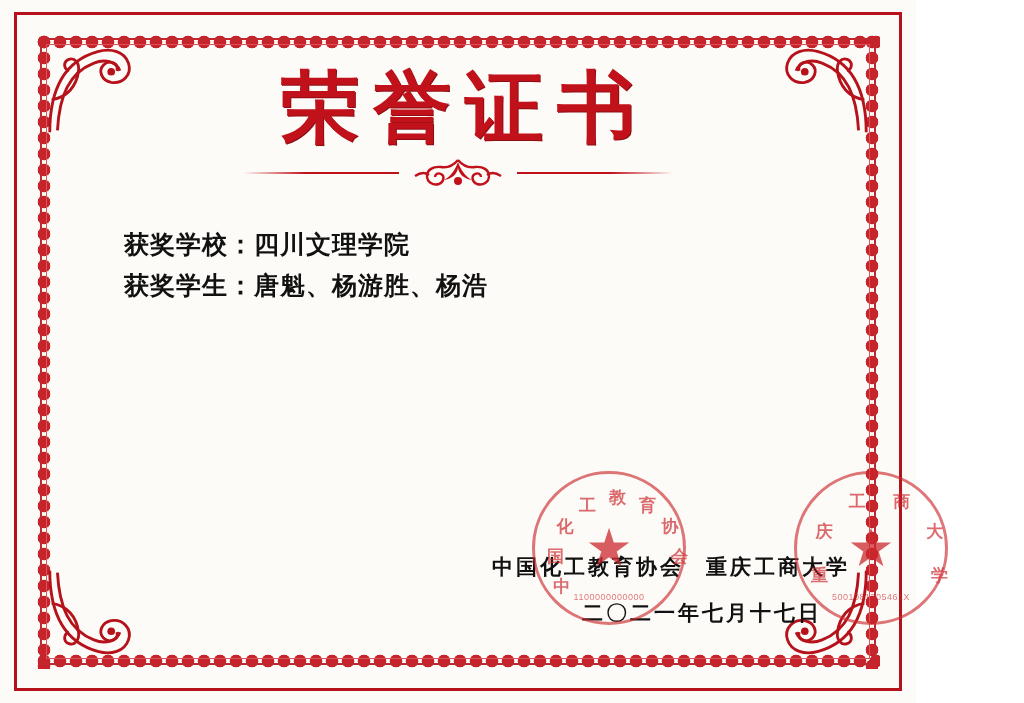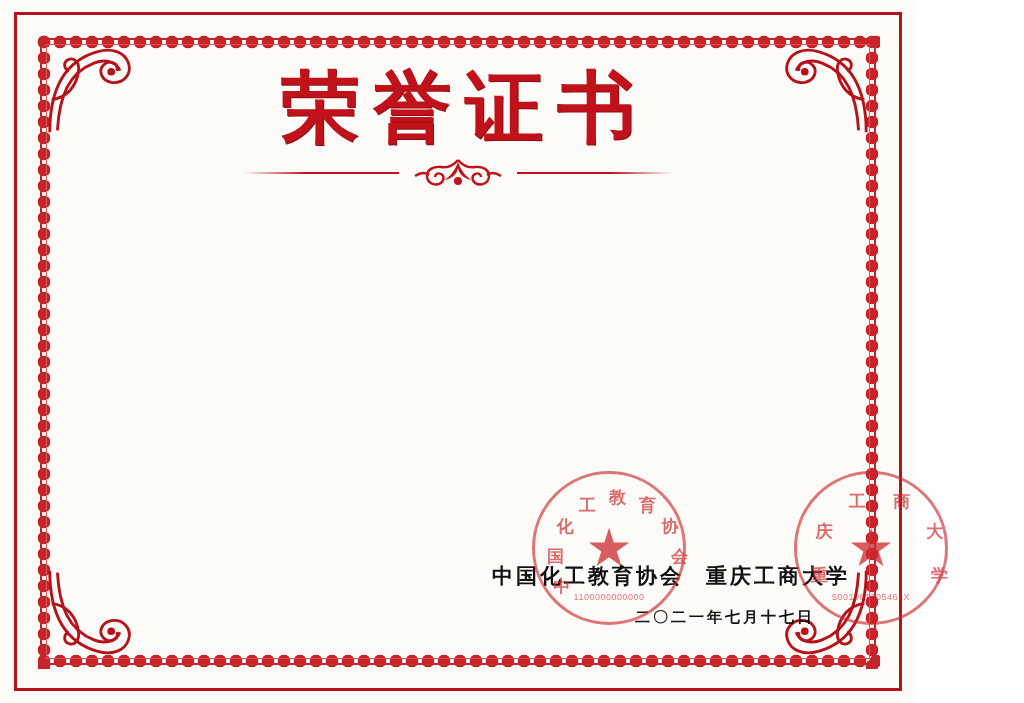--- a/index.html
+++ b/index.html
@@ -168,24 +168,24 @@
   }
   .issuers {
     font-size: 21px;
     letter-spacing: 3px;
     font-weight: bold;
     margin-bottom: 18px;
     white-space: nowrap;
   }
   .issuer-gap { display: inline-block; width: 22px; }
   .issue-date {
-    font-size: 15px;
+    font-size: 21px;
     letter-spacing: 3px;
     font-weight: bold;
-    margin-right: 35px;
+    margin-right: 28px;
     white-space: nowrap;
   }
 
   
   .seal {
     position: absolute;
     border-radius: 50%;
     border: 3px solid rgba(203, 40, 45, 0.72);
     color: rgba(203, 40, 45, 0.78);
     opacity: 0.88;
@@ -296,20 +296,26 @@
           <path d="M12 20 C18 16 22 16 26 19" fill="none" stroke="currentColor" stroke-width="2.4"></path>
           <path d="M98 20 C92 16 88 16 84 19" fill="none" stroke="currentColor" stroke-width="2.4"></path>
         </svg>
       </div>
       <div class="rule right"></div>
     </div>
 
 
 
     <div class="details">
+      <div class="detail-row">
+        <span class="detail-label">获奖学校：</span><span class="detail-value">四川文理学院</span>
+      </div>
+      <div class="detail-row">
+        <span class="detail-label">获奖学生：</span><span class="detail-value">唐魁、杨游胜、杨浩</span>
+      </div>
     </div>
 
     <div class="signature-block">
       <div class="issuers">
         <span>中国化工教育协会</span><span class="issuer-gap"></span><span>重庆工商大学</span>
       </div>
       <div class="issue-date">二〇二一年七月十七日</div>
     </div>
 
     <div class="seal seal-left">

